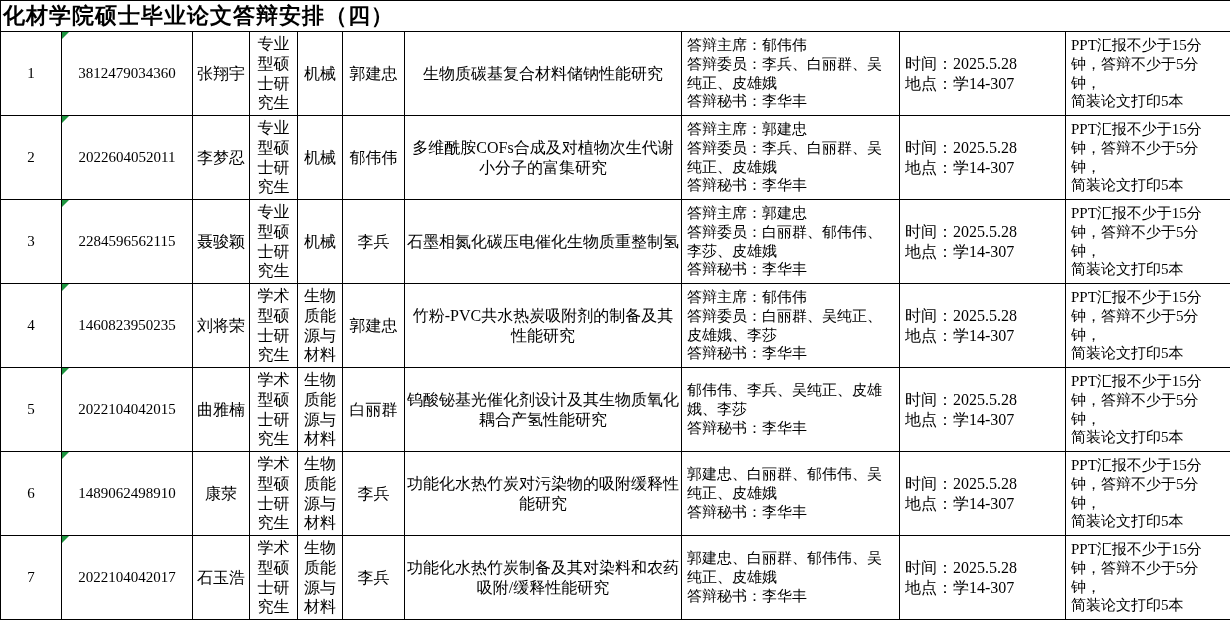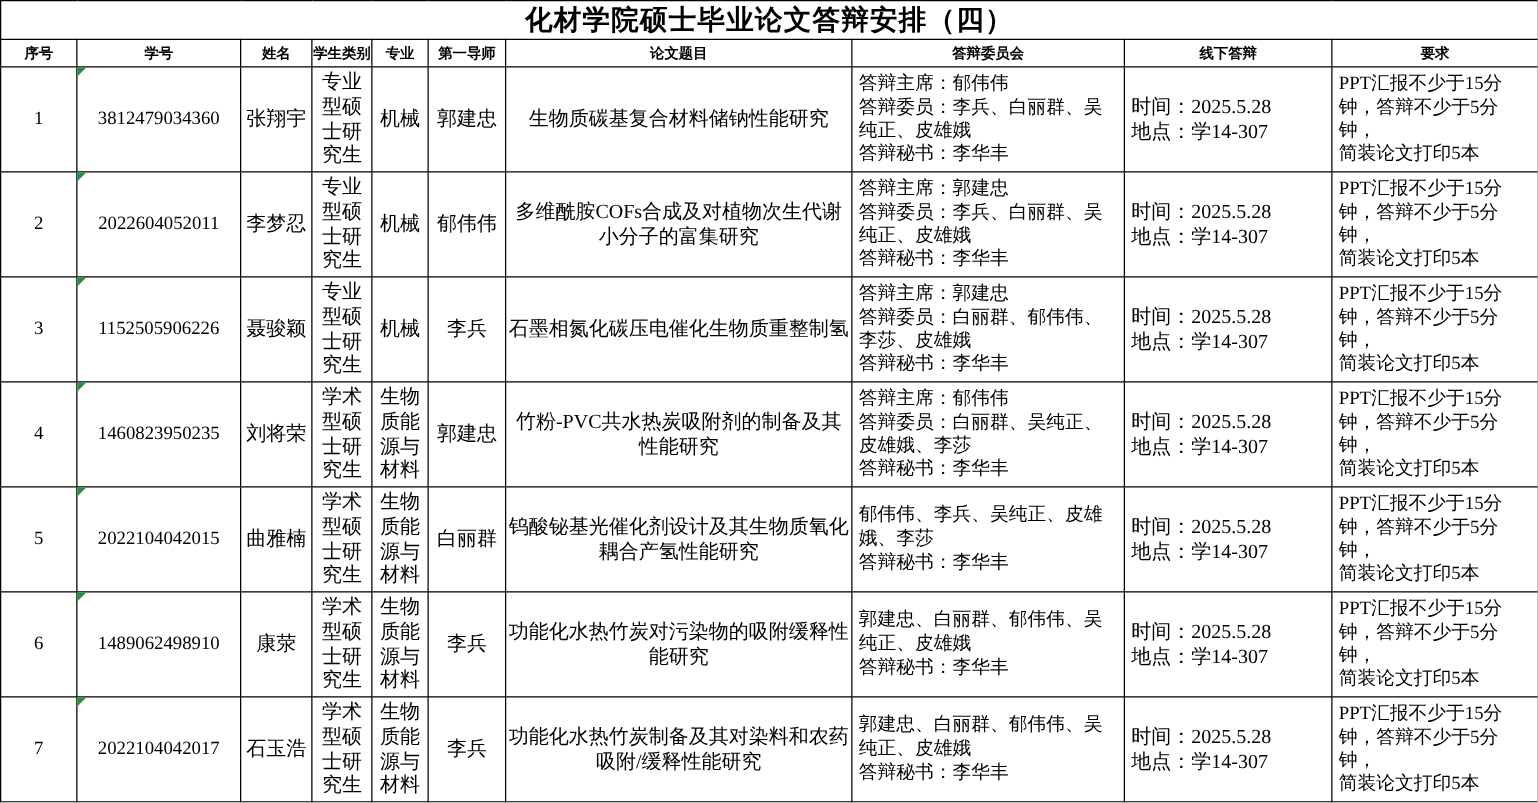--- a/index.html
+++ b/index.html
@@ -1,21 +1,21 @@
 <!DOCTYPE html>
 <html><head>
 <meta charset="utf-8">
 <style>
   html,body{margin:0;padding:0;background:#ffffff;}
   body{width:1230px;font-family:"Liberation Serif",serif;color:#000;}
   table{border-collapse:collapse;table-layout:fixed;width:1230px;background:#fff;}
   td,th{border:1px solid #000;overflow:hidden;vertical-align:middle;}
   .title-cell{
     font-family:"Liberation Sans",sans-serif;
-    font-weight:bold;font-size:22px;text-align:center;
+    font-weight:bold;font-size:22px;text-align:left;
     height:30px;line-height:30px;letter-spacing:1px;
   }
   th{
     font-family:"Liberation Sans",sans-serif;
     font-weight:bold;font-size:11.5px;height:21px;padding:0;text-align:center;
   }
   tr.data{height:84px;}
   td{font-size:16px;text-align:center;padding:0 2px;line-height:1.22;}
   td.num{font-size:15px;}
   td.left{text-align:left;padding:0 5px;}
@@ -47,32 +47,20 @@
       <col class="c-com">
     <col class="c-off">
       <col class="c-req">
   </colgroup>
 
   <tbody>
       <tr>
     <td class="title-cell" colspan="10">化材学院硕士毕业论文答辩安排（四）</td>
   </tr>
 
-  <tr>
-    <th>序号</th>
-    <th>学号</th>
-    <th>姓名</th>
-    <th>学生类别</th>
-    <th>专业</th>
-    <th>第一导师</th>
-    <th>论文题目</th>
-    <th>答辩委员会</th>
-    <th>线下答辩</th>
-    <th>要求</th>
-  </tr>
 
   <tr class="data">
     <td class="num">1</td>
     <td class="num id-cell"><span class="flag"></span><span>3812479034360</span></td>
     <td>张翔宇</td>
     <td>专业型硕士研究生</td>
     <td>机械</td>
     <td>郭建忠</td>
     <td>生物质碳基复合材料储钠性能研究</td>
     <td class="left small pre">答辩主席：郁伟伟
@@ -96,21 +84,21 @@
 答辩委员：李兵、白丽群、吴纯正、皮雄娥
 答辩秘书：李华丰</td>
     <td class="left pre">时间：2025.5.28
 地点：学14-307</td>
     <td class="left small pre">PPT汇报不少于15分钟，答辩不少于5分钟，
 简装论文打印5本</td>
   </tr>
 
   <tr class="data">
     <td class="num">3</td>
-    <td class="num id-cell"><span class="flag"></span><span>1152505906226</span></td>
+    <td class="num id-cell"><span class="flag"></span><span>2284596562115</span></td>
     <td>聂骏颖</td>
     <td>专业型硕士研究生</td>
     <td>机械</td>
     <td>李兵</td>
     <td>石墨相氮化碳压电催化生物质重整制氢</td>
     <td class="left small pre">答辩主席：郭建忠
 答辩委员：白丽群、郁伟伟、李莎、皮雄娥
 答辩秘书：李华丰</td>
     <td class="left pre">时间：2025.5.28
 地点：学14-307</td>

